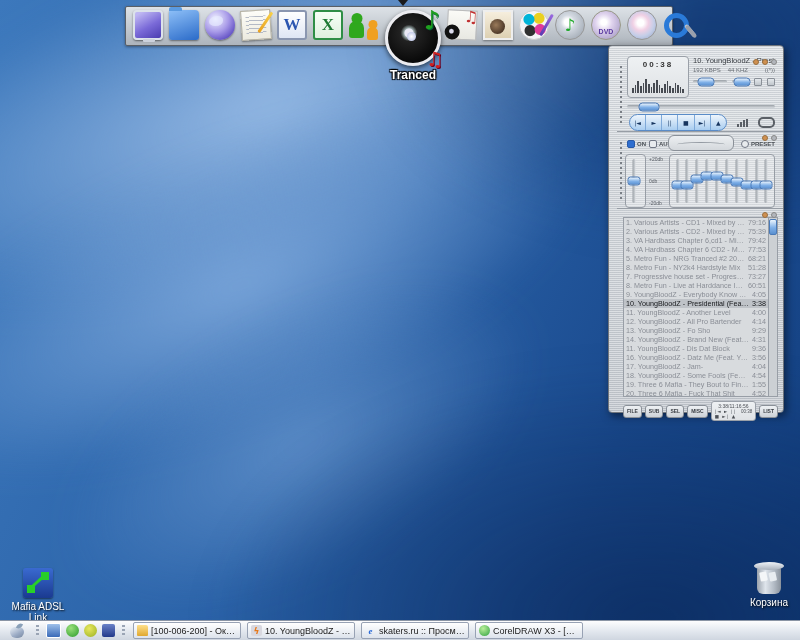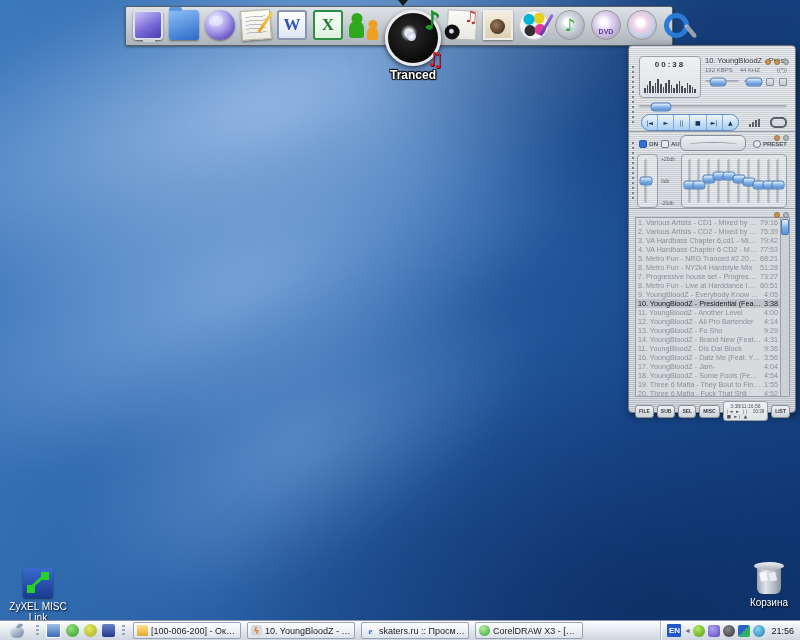--- a/index.html
+++ b/index.html
@@ -57,21 +57,21 @@
   .ic-itunes{border-radius:50%;background:radial-gradient(circle at 42% 40%,#ffffff 0 14%,#d4dae2 30%,#aab2bc 75%);border:1px solid #999;}
   .ic-itunes::after{content:"♪";position:absolute;inset:0;display:flex;align-items:center;justify-content:center;color:#1fa82a;font-size:17px;font-family:"DejaVu Sans",sans-serif;}
   .ic-dvd{border-radius:50%;background:radial-gradient(circle at 42% 40%,#ffffff 0 12%,#e0d4ee 35%,#b0a4cc 78%);border:1px solid #998;}
   .ic-dvd::after{content:"DVD";position:absolute;left:0;right:0;bottom:4px;text-align:center;font-size:7px;font-weight:bold;color:#5a3aa0;}
   .ic-cd{border-radius:50%;background:radial-gradient(circle at 45% 42%,#ffffff 0 14%,#f0d0e4 35%,#c4cee8 60%,#aab6d4 80%);border:1px solid #999;}
   .ic-utility{background:none;}
   .ic-utility::before{content:"";position:absolute;left:1px;top:3px;width:15px;height:15px;border:5px solid #2a7ad8;border-radius:50%;}
   .ic-utility::after{content:"";position:absolute;right:0;bottom:1px;width:4px;height:15px;background:#9aa0ac;border-radius:2px;transform:rotate(-40deg);box-shadow:0 -1px 0 #c8ccd4;}
 
   
-  #winamp{position:absolute;left:628px;top:45px;width:166px;height:366px;border:1px solid #70757c;border-radius:4px;box-shadow:2px 3px 9px rgba(0,0,0,.5);background:linear-gradient(#dfe3e7,#c6cbd1);}
+  #winamp{position:absolute;left:608px;top:45px;width:166px;height:366px;border:1px solid #70757c;border-radius:4px;box-shadow:2px 3px 9px rgba(0,0,0,.5);background:linear-gradient(#dfe3e7,#c6cbd1);padding-left:8px;}
   #winamp::before{content:"";position:absolute;inset:0;border-radius:4px;background:repeating-linear-gradient(0deg,rgba(255,255,255,.3) 0 1px,rgba(110,116,124,.14) 1px 2px);pointer-events:none;}
   .wa-sec{position:relative;}
   .wa-dotcol{position:absolute;left:3px;top:10px;bottom:8px;width:2px;background:repeating-linear-gradient(180deg,#7a7f86 0 2px,transparent 2px 5px);}
   .windots{position:absolute;top:3px;right:6px;display:flex;gap:3px;z-index:3;}
   .windots i{width:4px;height:4px;border-radius:50%;background:#cf9050;border:1px solid #9a7040;}
   .windots i.g{background:#b2b6bc;border-color:#888;}
 
   #wa-main{height:75px;}
   .wa-main-top{display:flex;margin:10px 8px 0 10px;gap:4px;}
   #wa-display{width:60px;height:40px;background:linear-gradient(#eef1f3,#dfe2e5);border:1px solid #9aa0a8;border-radius:4px;position:relative;}
@@ -499,21 +499,21 @@
           <span>00:38</span>
         </div>
       </div>
       <div class="pl-btn">LIST</div>
     </div>
   </div>
 </div>
 
 <div id="zyxel" class="desk-icon">
   <div class="img"></div>
-  <div>ZyXEL MISC Link</div>
+  <div>Mafia ADSL Link</div>
 </div>
 <div id="recycle" class="desk-icon">
   <div class="img"></div>
   <div>Корзина</div>
 </div>
 
 <div id="taskbar">
   <div id="start-button">
       <div class="apple"></div>
     </div>
@@ -537,25 +537,13 @@
       <div class="task">
         <span class="ti ti-ie">e</span>
         <span class="lbl">skaters.ru :: Просмот...</span>
       </div>
       <div class="task">
         <span class="ti ti-corel"></span>
         <span class="lbl">CorelDRAW X3 - [Grap...</span>
       </div>
     </div>
   <div id="tb-spacer"></div>
-  <div id="tray">
-    <div id="lang-badge">EN</div>
-    <span id="tray-chevron">◂</span>
-    <span id="tray-icons" style="display:flex;gap:3px;">
-        <span class="tr tr-icq"></span>
-        <span class="tr tr-msn"></span>
-        <span class="tr tr-volume"></span>
-        <span class="tr tr-display"></span>
-        <span class="tr tr-qip"></span>
-      </span>
-    <div id="clock">21:56</div>
-  </div>
 </div>
 
 </body></html>

